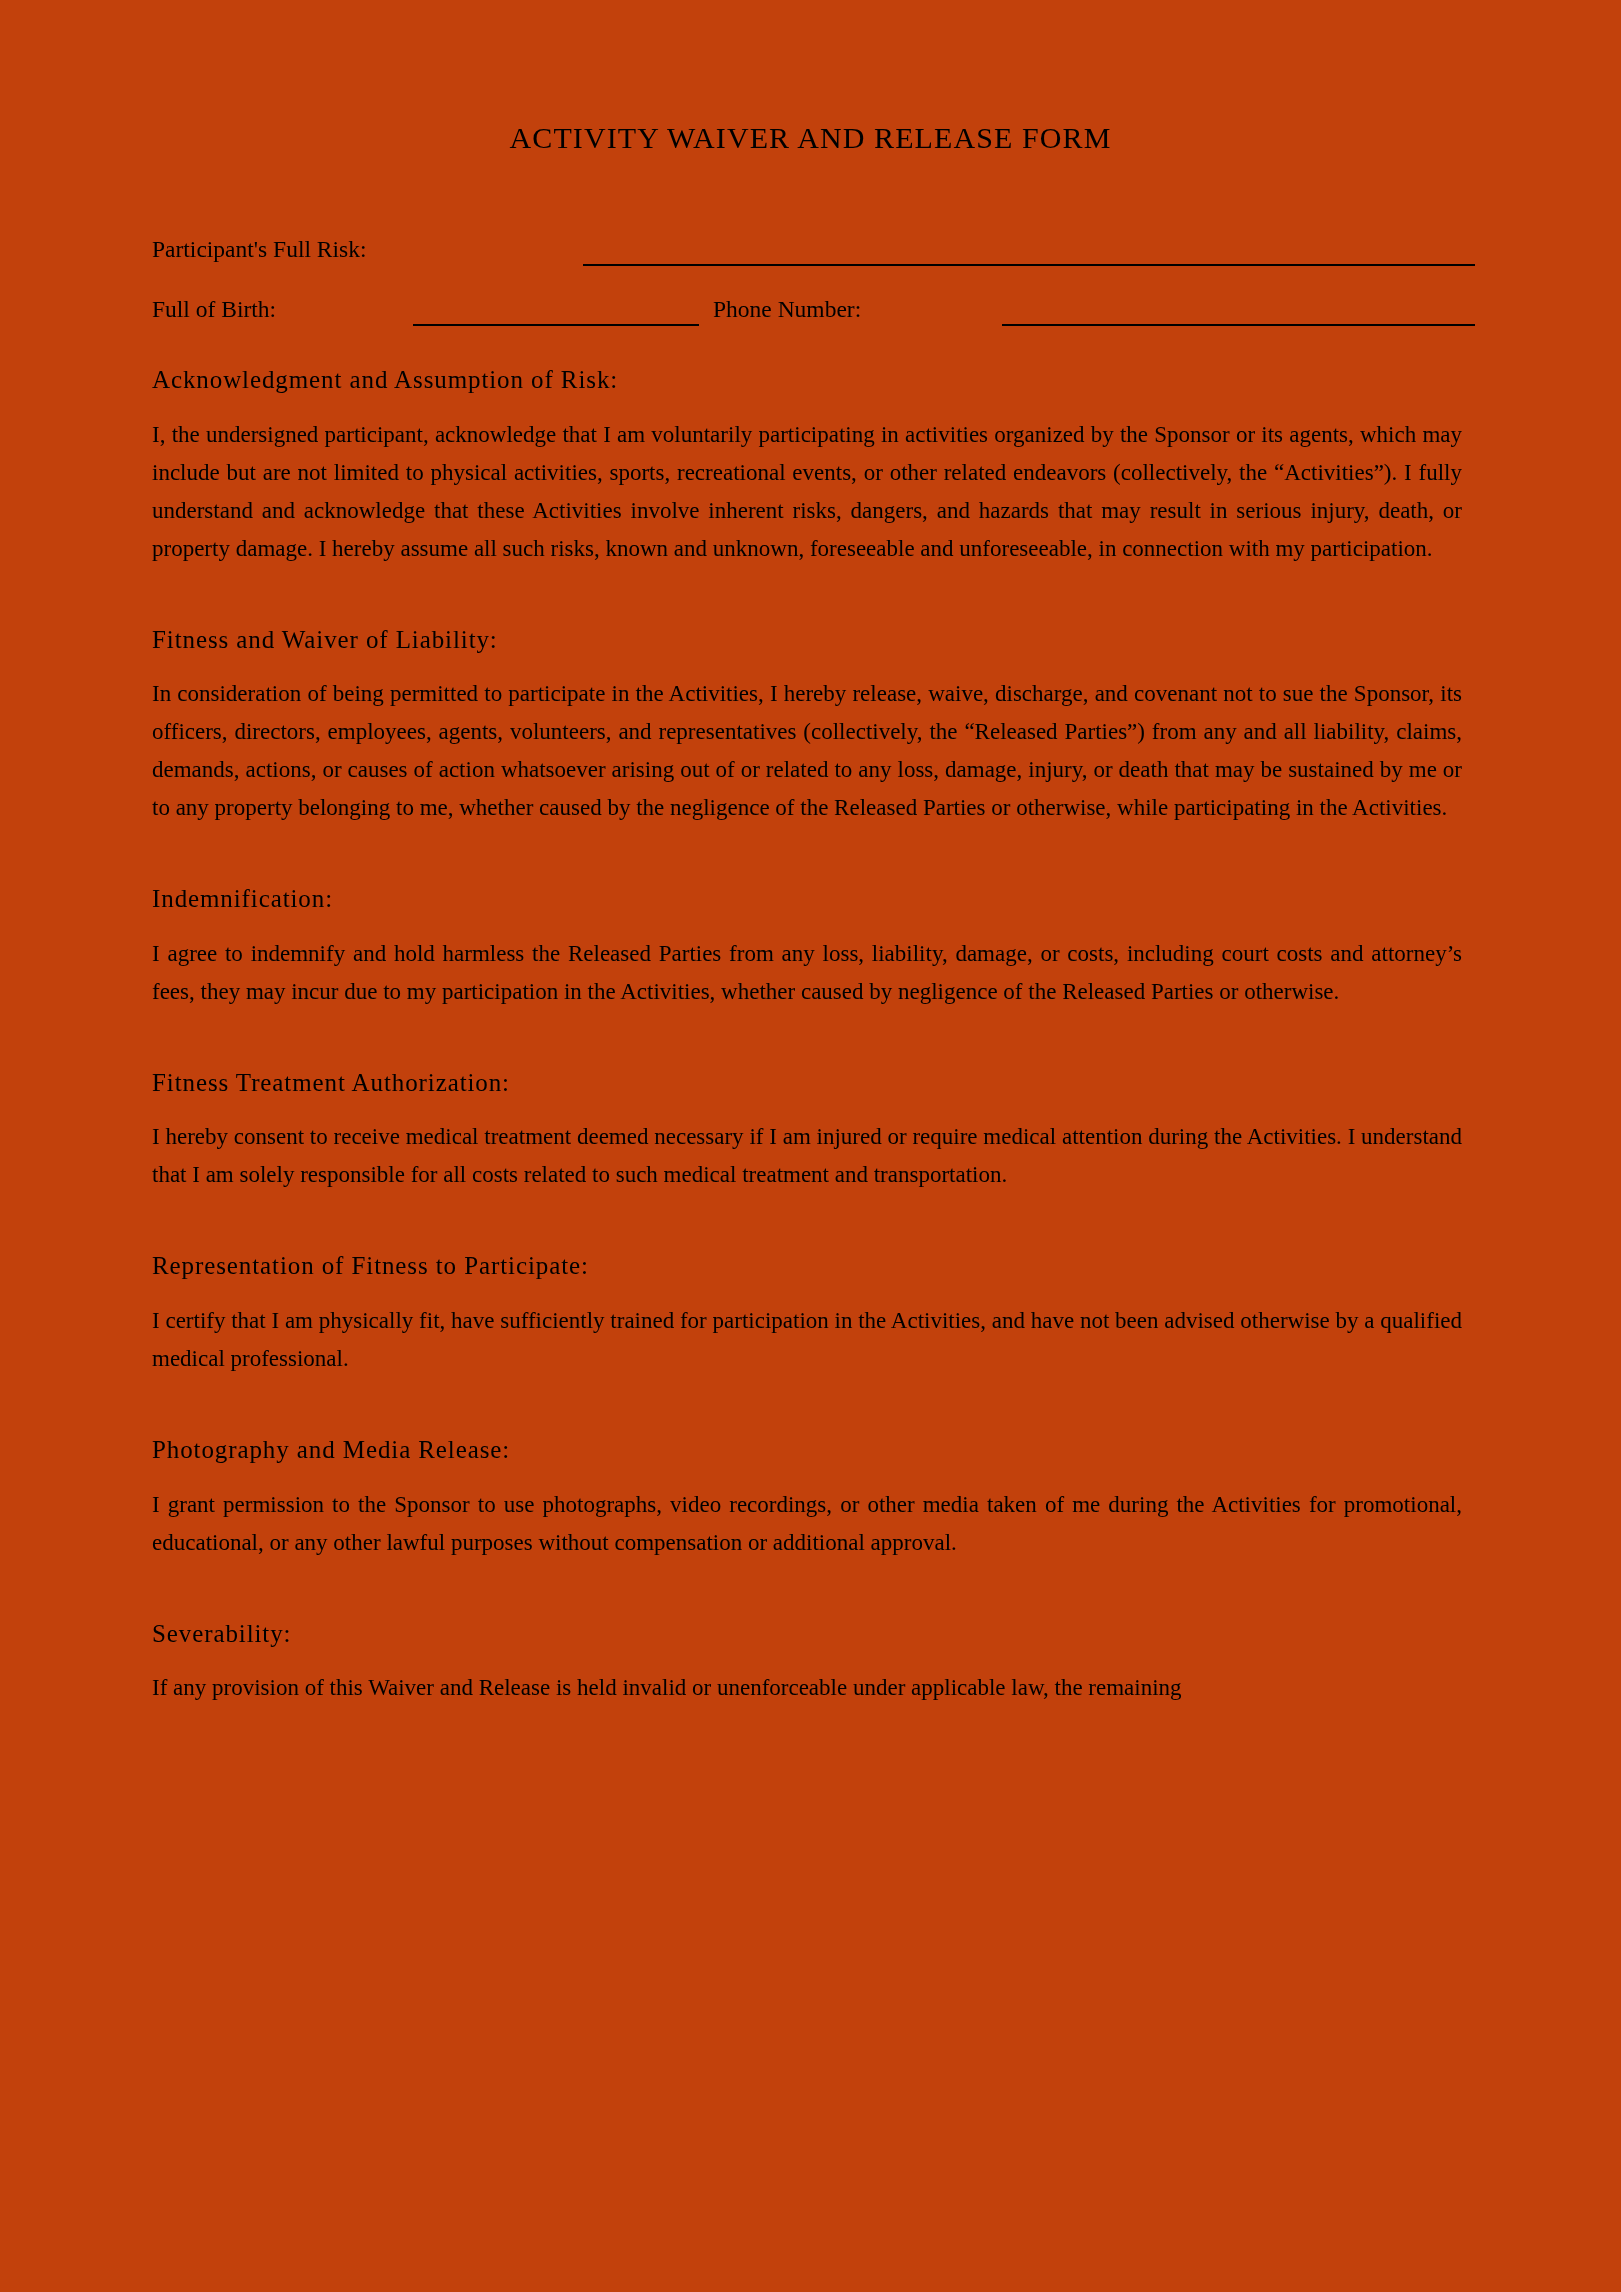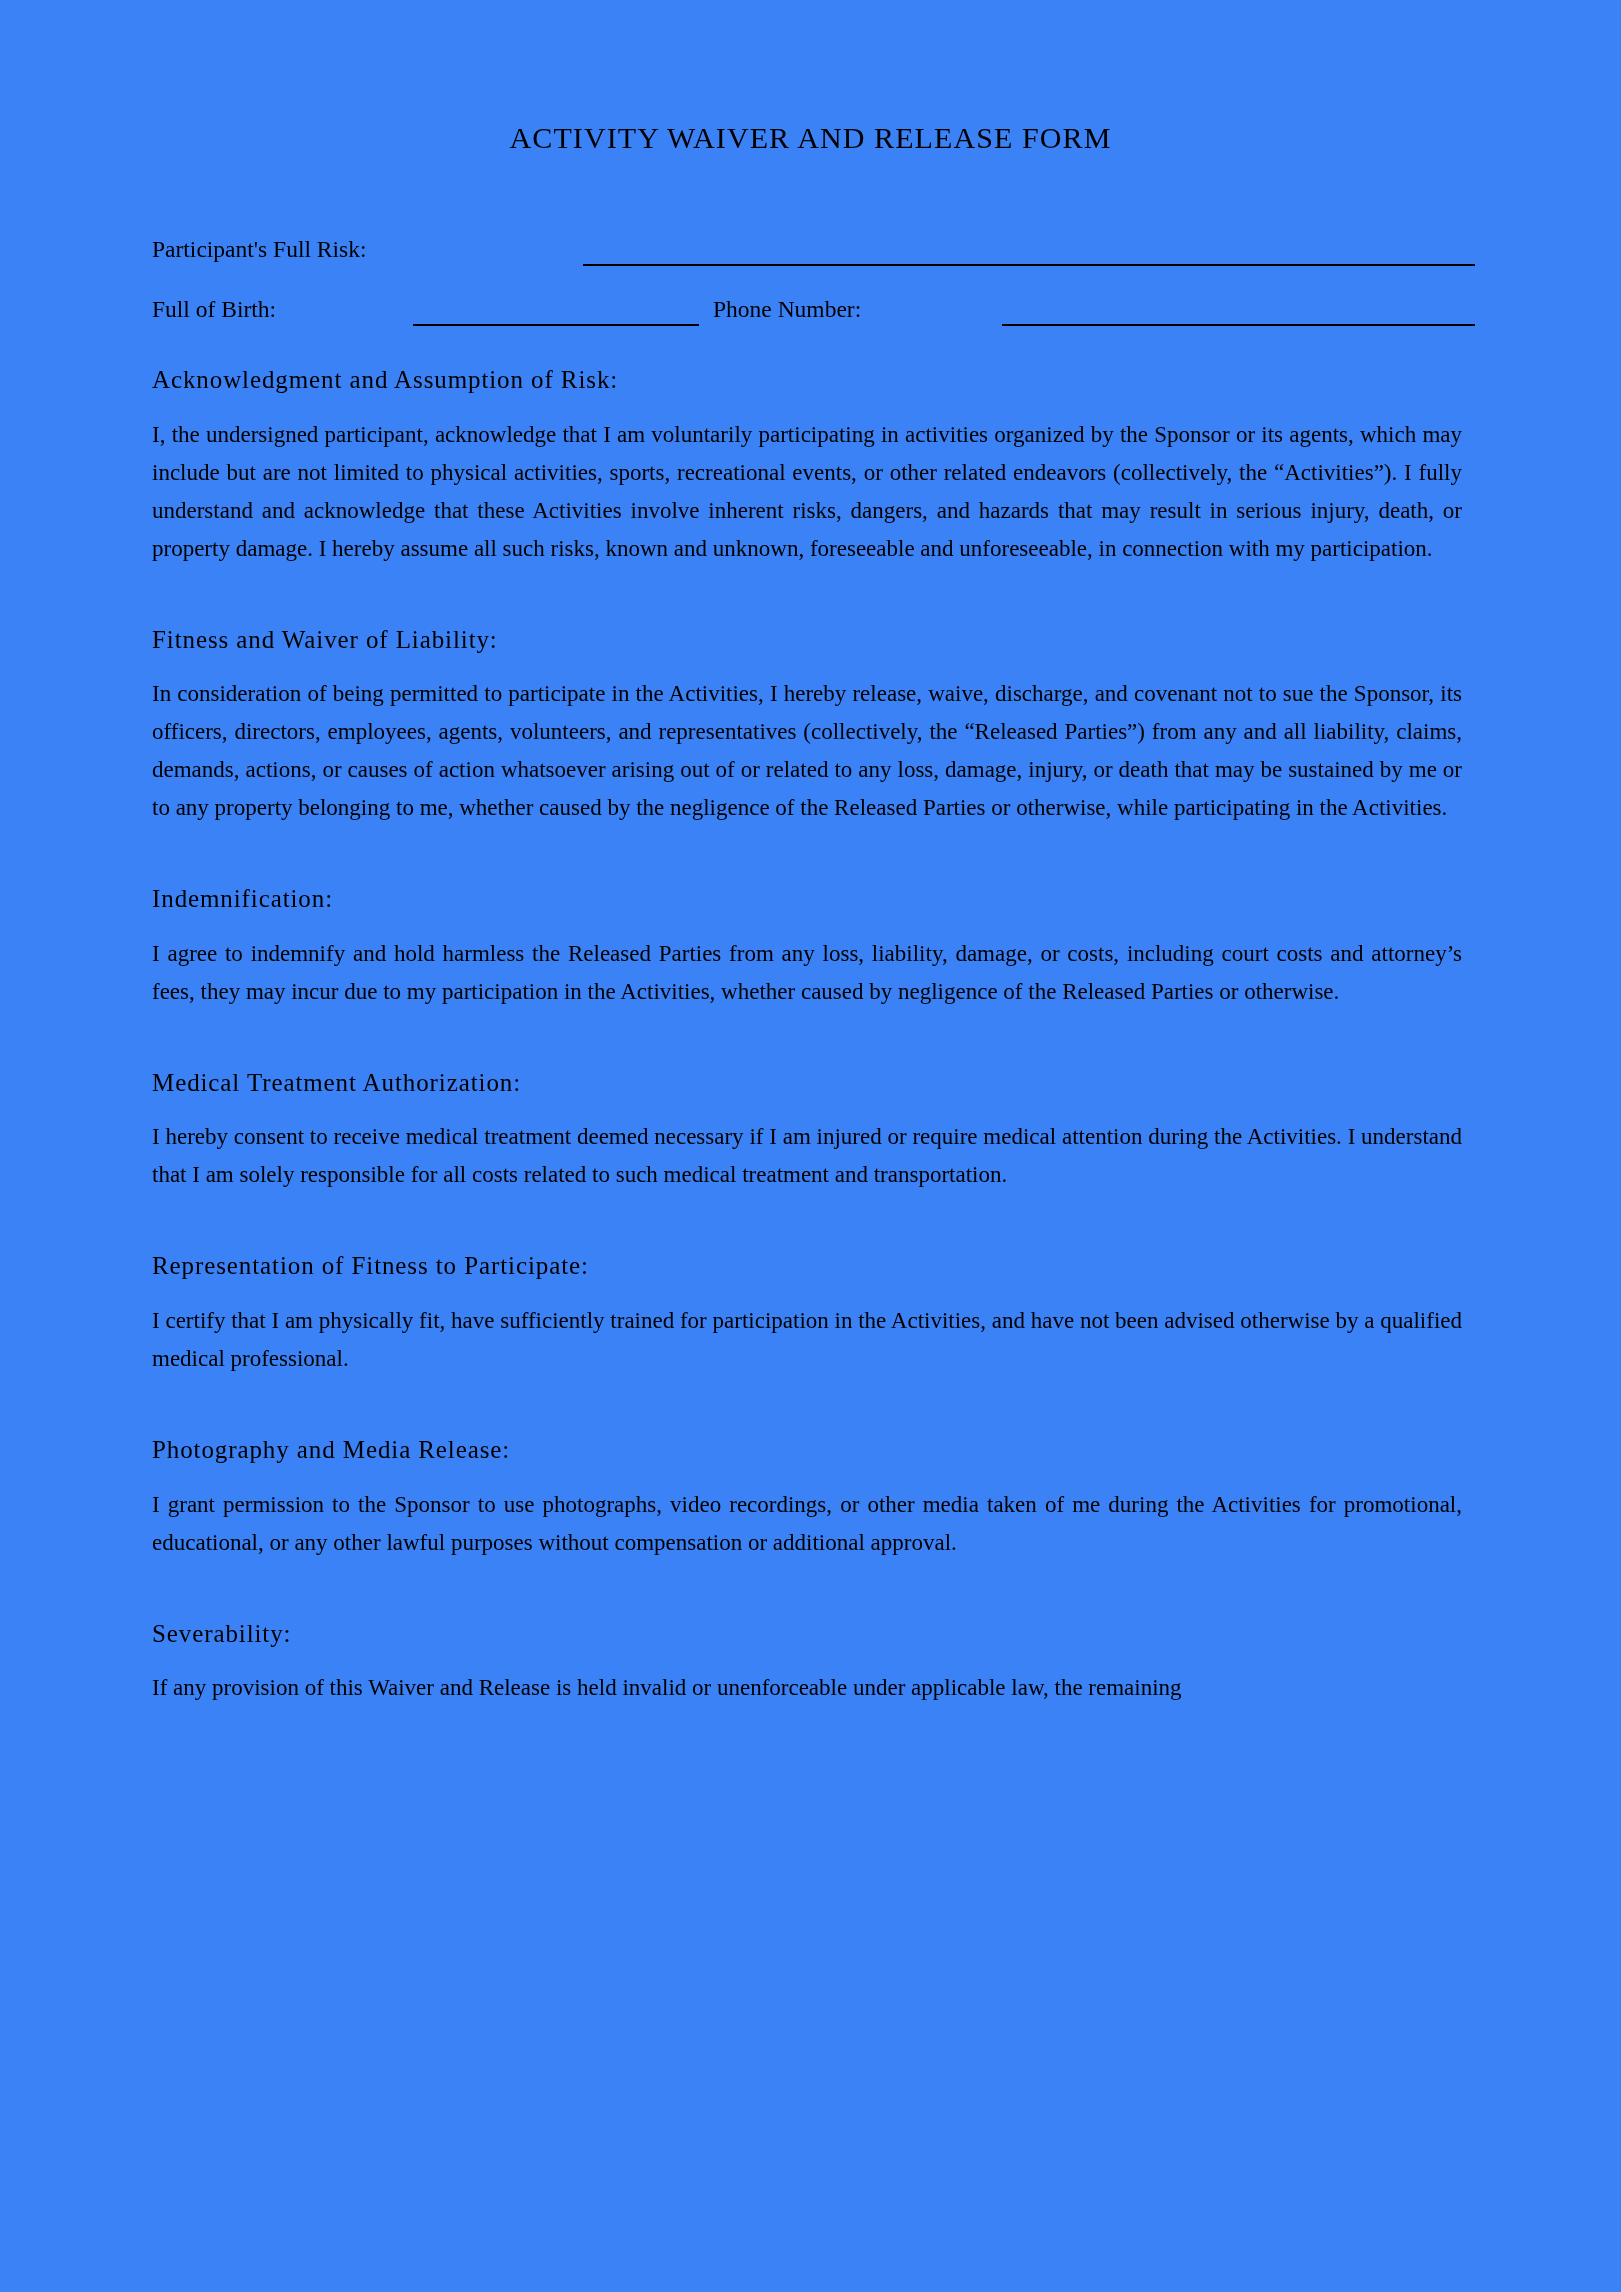--- a/index.html
+++ b/index.html
@@ -8,21 +8,21 @@
     background: #ffffff;
   }
   body {
     font-family: "Liberation Serif", "DejaVu Serif", serif;
     color: #000000;
   }
   .page {
     position: relative;
     width: 1621px;
     height: 2293px;
-    background: #3b82f6;
+    background: #c2410c;
     overflow: hidden;
     box-sizing: border-box;
   }
   .doc-title {
     position: absolute;
     top: 120px;
     left: 0;
     width: 1621px;
     text-align: center;
     font-size: 30px;
@@ -121,21 +121,21 @@
       <div class="section-heading">Fitness and Waiver of Liability:</div>
       <p class="section-body">In consideration of being permitted to participate in the Activities, I hereby release, waive, discharge, and covenant not to sue the Sponsor, its officers, directors, employees, agents, volunteers, and representatives (collectively, the “Released Parties”) from any and all liability, claims, demands, actions, or causes of action whatsoever arising out of or related to any loss, damage, injury, or death that may be sustained by me or to any property belonging to me, whether caused by the negligence of the Released Parties or otherwise, while participating in the Activities.</p>
     </div>
 
     <div class="section">
       <div class="section-heading">Indemnification:</div>
       <p class="section-body">I agree to indemnify and hold harmless the Released Parties from any loss, liability, damage, or costs, including court costs and attorney’s fees, they may incur due to my participation in the Activities, whether caused by negligence of the Released Parties or otherwise.</p>
     </div>
 
     <div class="section">
-      <div class="section-heading">Medical Treatment Authorization:</div>
+      <div class="section-heading">Fitness Treatment Authorization:</div>
       <p class="section-body">I hereby consent to receive medical treatment deemed necessary if I am injured or require medical attention during the Activities. I understand that I am solely responsible for all costs related to such medical treatment and transportation.</p>
     </div>
 
     <div class="section">
       <div class="section-heading">Representation of Fitness to Participate:</div>
       <p class="section-body">I certify that I am physically fit, have sufficiently trained for participation in the Activities, and have not been advised otherwise by a qualified medical professional.</p>
     </div>
 
     <div class="section">
       <div class="section-heading">Photography and Media Release:</div>

